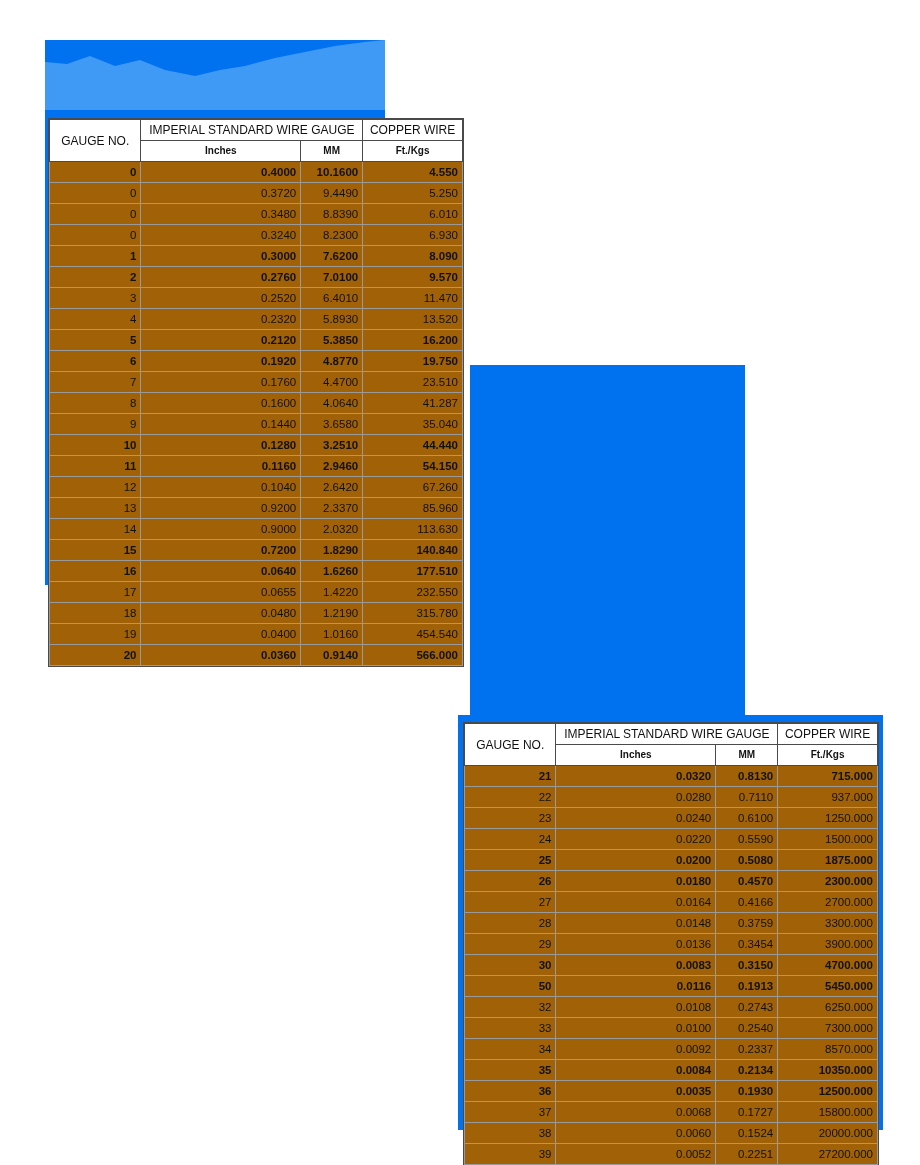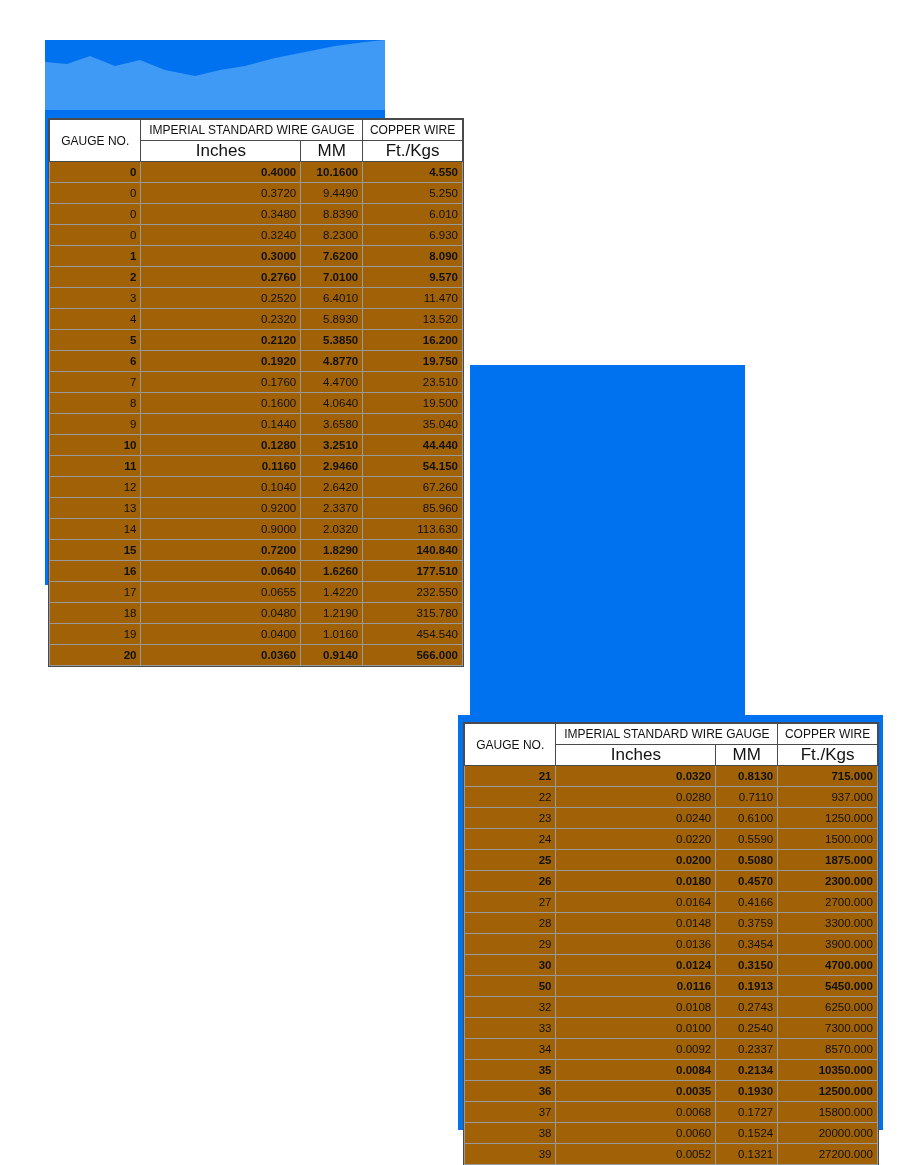--- a/index.html
+++ b/index.html
@@ -83,22 +83,22 @@
     white-space: nowrap;
   }
   table.gauge thead th {
     border: 1px solid #4a4a4a;
     font-weight: normal;
     text-align: center;
     background: #ffffff;
     font-size: 12px;
   }
   table.gauge thead tr.sub th {
-    font-weight: normal;
-    font-size: 17px;
+    font-weight: bold;
+    font-size: 10px;
   }
   td.num {
     text-align: right;
   }
   td.gauge-no {
     text-align: right;
     padding-right: 6px;
   }
   td.bold {
     font-weight: bold;
@@ -206,21 +206,21 @@
         <tr>
           <td class="gauge-no">7</td>
           <td class="num">0.1760</td>
           <td class="num">4.4700</td>
           <td class="num">23.510</td>
         </tr>
         <tr>
           <td class="gauge-no">8</td>
           <td class="num">0.1600</td>
           <td class="num">4.0640</td>
-          <td class="num">19.500</td>
+          <td class="num">41.287</td>
         </tr>
         <tr>
           <td class="gauge-no">9</td>
           <td class="num">0.1440</td>
           <td class="num">3.6580</td>
           <td class="num">35.040</td>
         </tr>
         <tr>
           <td class="gauge-no bold">10</td>
           <td class="num bold">0.1280</td>
@@ -361,21 +361,21 @@
           <td class="num">3300.000</td>
         </tr>
         <tr>
           <td class="gauge-no">29</td>
           <td class="num">0.0136</td>
           <td class="num">0.3454</td>
           <td class="num">3900.000</td>
         </tr>
         <tr>
           <td class="gauge-no bold">30</td>
-          <td class="num bold">0.0124</td>
+          <td class="num bold">0.0083</td>
           <td class="num bold">0.3150</td>
           <td class="num bold">4700.000</td>
         </tr>
         <tr>
           <td class="gauge-no bold">50</td>
           <td class="num bold">0.0116</td>
           <td class="num bold">0.1913</td>
           <td class="num bold">5450.000</td>
         </tr>
         <tr>
@@ -416,21 +416,21 @@
         </tr>
         <tr>
           <td class="gauge-no">38</td>
           <td class="num">0.0060</td>
           <td class="num">0.1524</td>
           <td class="num">20000.000</td>
         </tr>
         <tr>
           <td class="gauge-no">39</td>
           <td class="num">0.0052</td>
-          <td class="num">0.1321</td>
+          <td class="num">0.2251</td>
           <td class="num">27200.000</td>
         </tr>
         <tr>
           <td class="gauge-no bold">40</td>
           <td class="num bold">0.0048</td>
           <td class="num bold">0.1219</td>
           <td class="num bold">33300.000</td>
         </tr>
       </tbody>
   </table>

